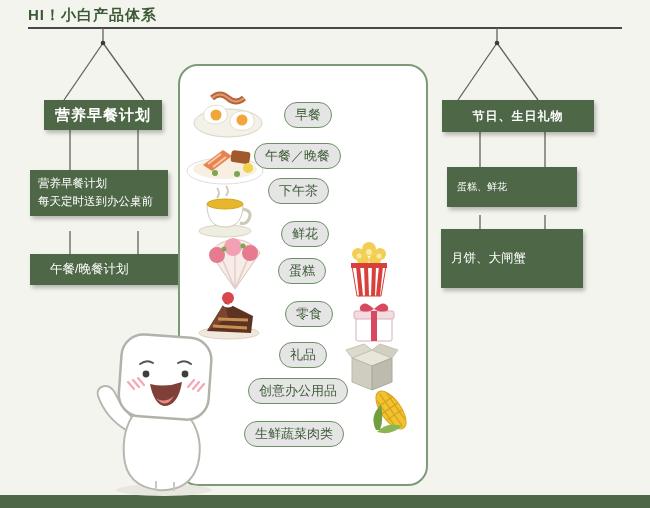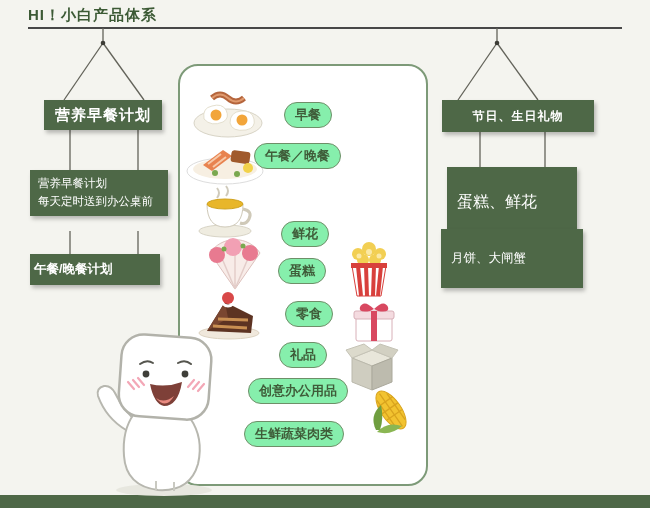--- a/index.html
+++ b/index.html
@@ -18,30 +18,30 @@
     display:flex;align-items:center;justify-content:center;
     box-shadow:2px 3px 4px rgba(0,0,0,.25);z-index:2;
   }
   .left-sign{left:44px;top:100px;width:118px;height:30px;font-size:15px;letter-spacing:1px;}
   .right-sign{left:442px;top:100px;width:152px;height:32px;font-size:12px;letter-spacing:1px;}
   .gbox{
     position:absolute;background:#4e6847;color:#fff;z-index:2;
     box-shadow:2px 3px 4px rgba(0,0,0,.25);
   }
   .left-box1{left:30px;top:170px;width:122px;padding:5px 8px;font-size:11.5px;line-height:1.55;}
-  .left-box2{left:30px;top:254px;width:122px;padding:7px 4px;font-size:12.5px;font-weight:bold;}
-  .right-box1{left:447px;top:167px;width:110px;padding:22px 10px;font-size:16px;line-height:1.6;}
+  .left-box2{left:30px;top:254px;width:122px;padding:7px 20px;font-size:12.5px;font-weight:normal;}
+  .right-box1{left:447px;top:167px;width:110px;padding:12px 10px;font-size:10px;line-height:1.6;}
   .right-box2{left:441px;top:229px;width:122px;padding:19px 10px;font-size:12.5px;line-height:1.7;}
   .panel{
     position:absolute;left:178px;top:64px;width:246px;height:418px;
     border:2px solid #7d9a78;border-radius:20px;background:#fff;z-index:2;
   }
   .pill{
-    position:absolute;border:1.5px solid #6e8f68;border-radius:14px;background:#86efac;
-    color:#3f5c39;font-size:13px;font-weight:bold;padding:3px 10px;white-space:nowrap;
+    position:absolute;border:1.5px solid #6e8f68;border-radius:14px;background:#e5e5e5;
+    color:#3f5c39;font-size:13px;font-weight:normal;padding:3px 10px;white-space:nowrap;
   }
   .p0{left:104px;top:36px;}  .p1{left:74px;top:77px;}   .p2{left:88px;top:112px;}
   .p3{left:101px;top:155px;} .p4{left:98px;top:192px;}  .p5{left:105px;top:235px;}
   .p6{left:99px;top:276px;}  .p7{left:68px;top:312px;}  .p8{left:64px;top:355px;}
   .pimg{position:absolute;}
   .img-eggs{left:12px;top:22px;}   .img-lunch{left:5px;top:68px;}
   .img-tea{left:15px;top:118px;}   .img-fan{left:20px;top:168px;}
   .img-cake{left:15px;top:220px;}  .img-popcorn{left:166px;top:174px;}
   .img-gift{left:170px;top:228px;} .img-box{left:164px;top:274px;}
   .img-corn{left:184px;top:318px;}
@@ -181,20 +181,21 @@
         <ellipse cx="27" cy="26" rx="10" ry="22" fill="#f2c330" stroke="#d9a41e"></ellipse>
         <path d="M27 6 V46 M21 10 V42 M33 10 V42" stroke="#d9a41e" stroke-width="1.3" fill="none"></path>
         <path d="M18 16 H36 M17 24 H37 M18 32 H36" stroke="#d9a41e" stroke-width="1.3" fill="none"></path>
       </g>
       <path d="M12 46 q-7 -14 5 -25 q3 13 -1 25 z" fill="#6f9e3f"></path>
       <path d="M13 48 q14 4 25 -6 q-15 -5 -25 6 z" fill="#8ab653"></path>
     </svg>
 
     <div class="pill p0">早餐</div>
     <div class="pill p1">午餐／晚餐</div>
+    <div class="pill p2">下午茶</div>
     <div class="pill p3">鲜花</div>
     <div class="pill p4">蛋糕</div>
     <div class="pill p5">零食</div>
     <div class="pill p6">礼品</div>
     <div class="pill p8">生鲜蔬菜肉类</div>
     <div class="pill p7">创意办公用品</div>
   </div>
 
   <svg class="mascot" width="150" height="168" viewBox="0 0 150 168">
     <ellipse cx="78" cy="160" rx="48" ry="6" fill="#e7e7df"></ellipse>

